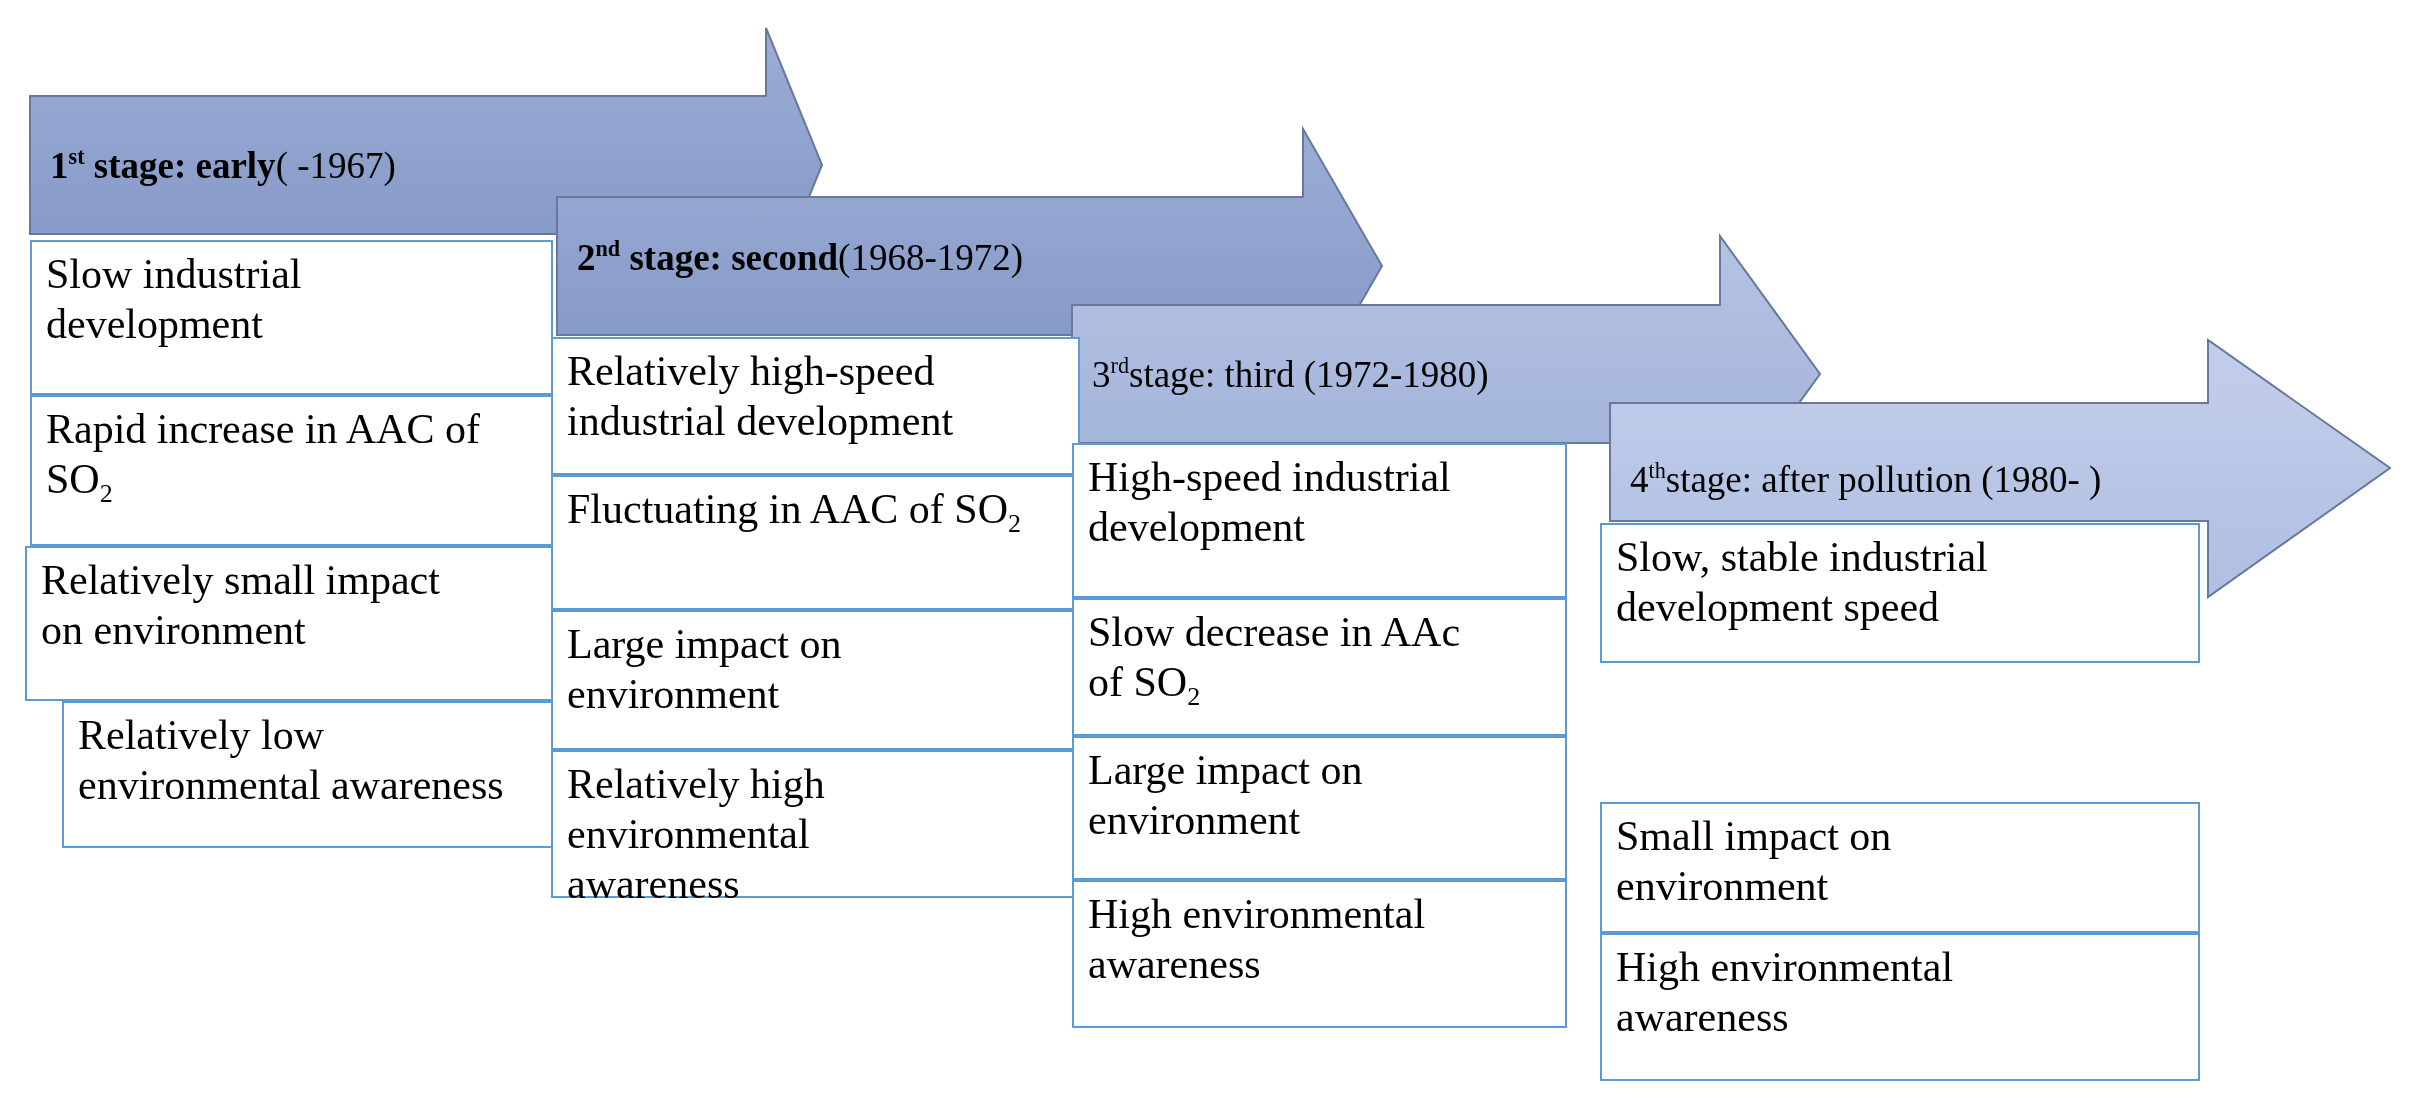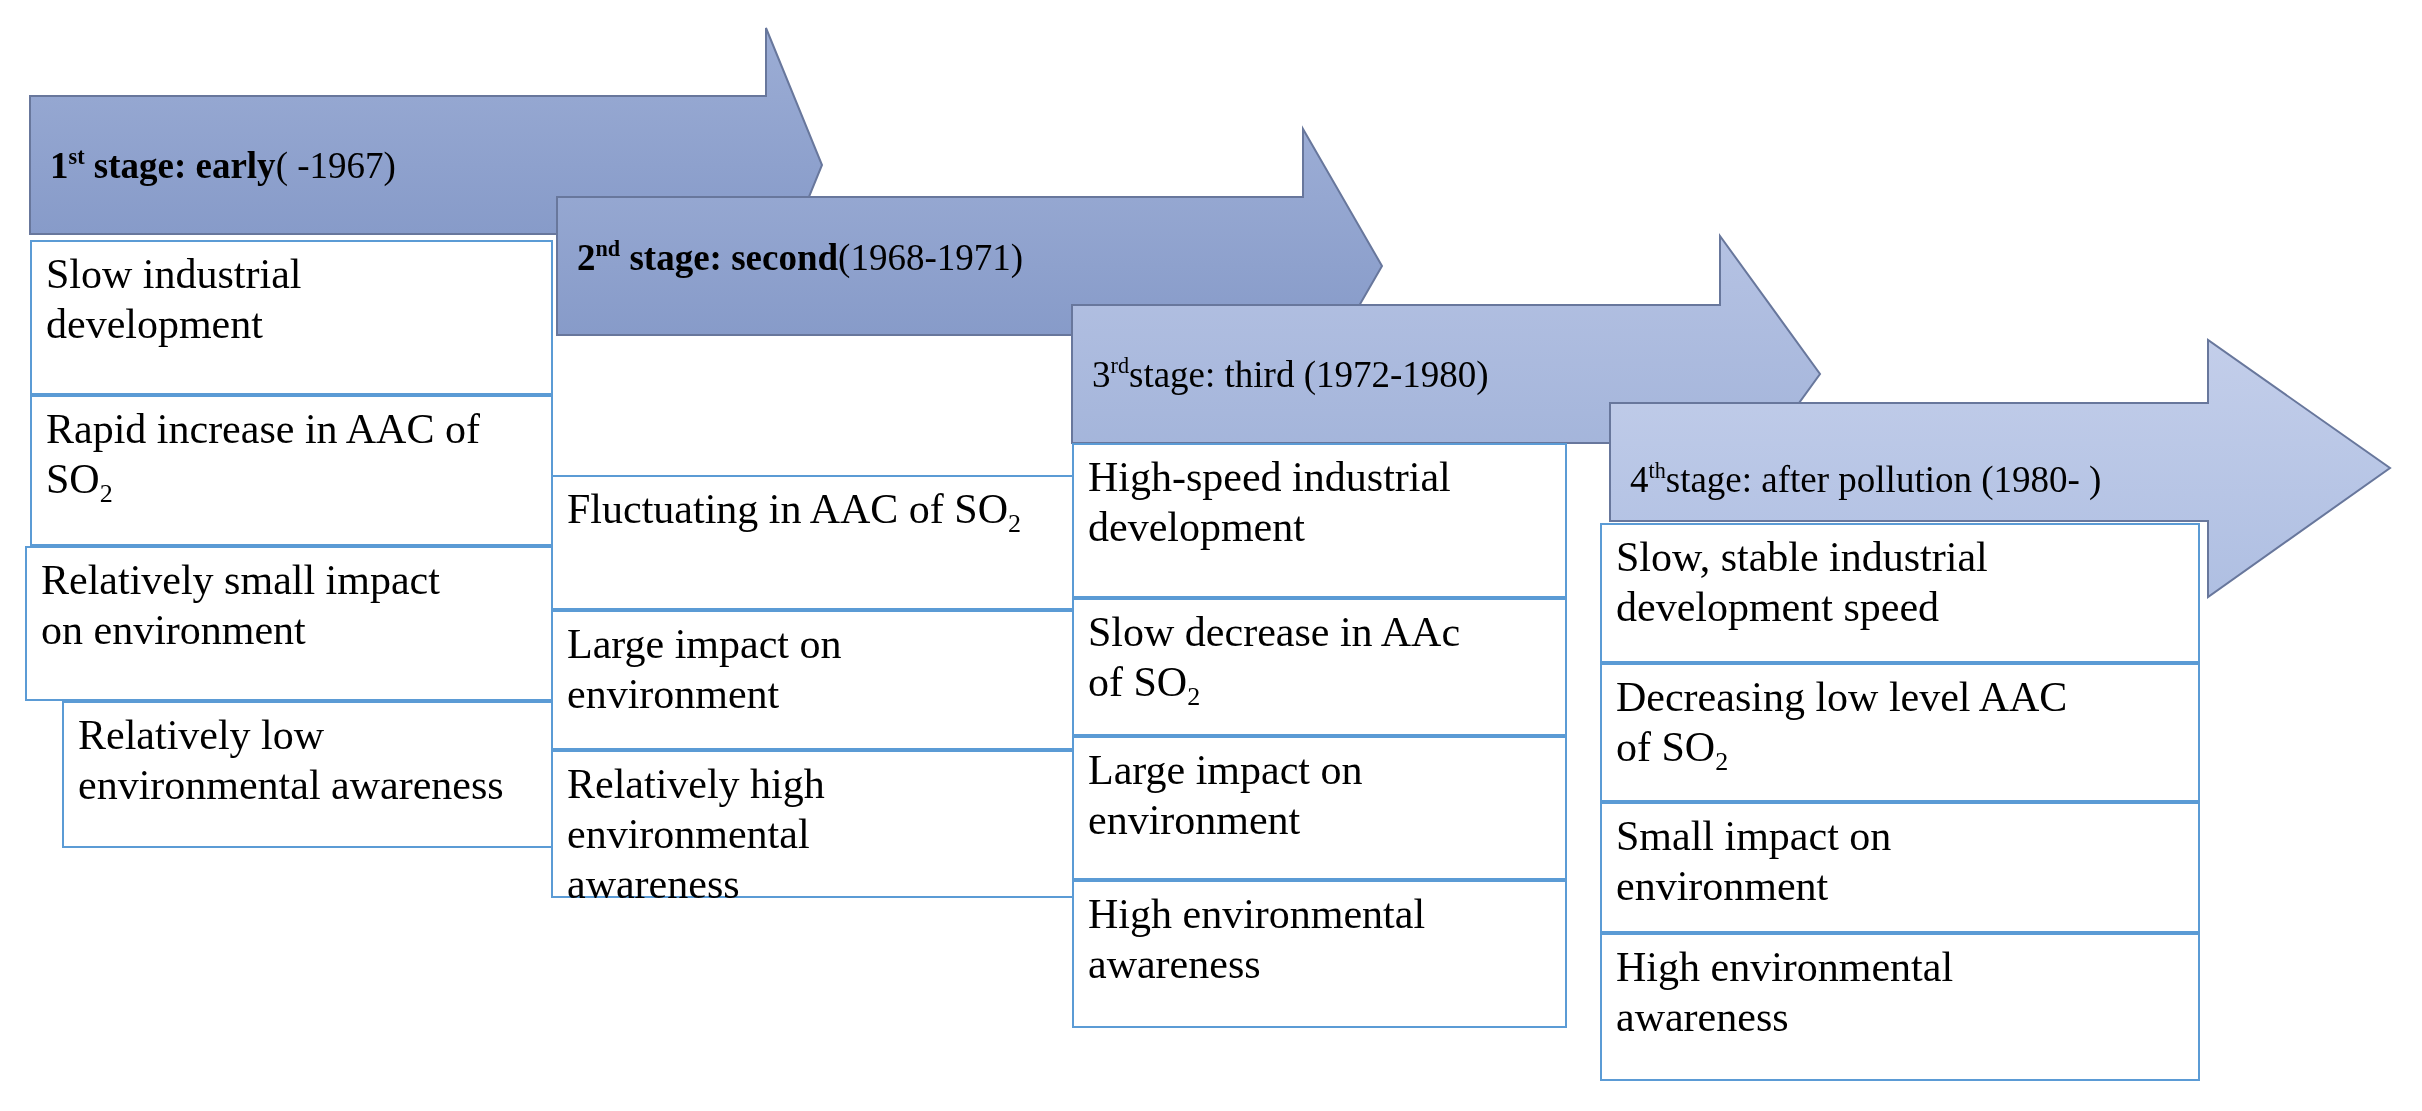--- a/index.html
+++ b/index.html
@@ -54,21 +54,21 @@
     <polygon fill="url(#g3)" stroke-width="2" points="1072,305 1720,305 1720,236 1820,374 1720,512 1720,443 1072,443" stroke="#68779c"></polygon>
     <polygon fill="url(#g4)" stroke-width="2" points="1610,403 2208,403 2208,340 2390,468 2208,597 2208,521 1610,521" stroke="#68779c"></polygon>
   </svg>
 
   <div class="stage-title" style="left:50px;top:96px;height:138px;">
     <span class="tb"><span>1</span><sup>st</sup><span> stage: early</span></span>
       <span class="tn"> ( -1967)</span>
   </div>
   <div class="stage-title" style="left:577px;top:197px;height:120px;">
     <span class="tb"><span>2</span><sup>nd</sup><span> stage: second</span></span>
-      <span class="tn"> (1968-1971)</span>
+      <span class="tn"> (1968-1972)</span>
   </div>
   <div class="stage-title" style="left:1092px;top:305px;height:138px;">
     <span class="tn"><span>3</span><sup>rd</sup><span></span></span>
       <span class="tn"> stage: third (1972-1980)</span>
   </div>
   <div class="stage-title" style="left:1630px;top:403px;height:152px;justify-content:space-between;">
     <span class="tn"><span>4</span><sup>th</sup><span></span></span>
       <span class="tn"> stage: after pollution (1980- )</span>
   </div>
 
@@ -78,20 +78,23 @@
   <div class="box" style="left:30px;top:395px;width:523px;height:151px;padding-right:70px;">
     <span>Rapid increase in AAC of SO</span><sub>2</sub>
   </div>
   <div class="box" style="left:25px;top:546px;width:528px;height:155px;padding-right:90px;">
     <span>Relatively small impact on environment</span><sub></sub>
   </div>
   <div class="box" style="left:30px;top:701px;width:523px;height:147px;padding-right:30px;margin-left:32px;">
     <span>Relatively low environmental awareness</span><sub></sub>
   </div>
 
+  <div class="box" style="left:551px;top:337px;width:529px;height:138px;padding-right:95px;">
+    <span>Relatively high-speed industrial development</span><sub></sub>
+  </div>
   <div class="box" style="left:551px;top:475px;width:529px;height:135px;padding-right:20px;">
     <span>Fluctuating in AAC of SO</span><sub>2</sub>
   </div>
   <div class="box" style="left:551px;top:610px;width:529px;height:140px;padding-right:125px;">
     <span>Large impact on environment</span><sub></sub>
   </div>
   <div class="box" style="left:551px;top:750px;width:529px;height:148px;padding-right:95px;">
     <span>Relatively high environmental awareness</span><sub></sub>
   </div>
 
@@ -104,23 +107,20 @@
   <div class="box" style="left:1072px;top:736px;width:495px;height:144px;padding-right:80px;">
     <span>Large impact on environment</span><sub></sub>
   </div>
   <div class="box" style="left:1072px;top:880px;width:495px;height:148px;padding-right:65px;">
     <span>High environmental awareness</span><sub></sub>
   </div>
 
   <div class="box" style="left:1600px;top:523px;width:600px;height:140px;padding-right:125px;">
     <span>Slow, stable industrial development speed</span><sub></sub>
   </div>
-  <div class="box" style="left:1600px;top:663px;width:600px;height:139px;padding-right:110px;">
-    <span>Decreasing low level AAC of SO</span><sub>2</sub>
-  </div>
   <div class="box" style="left:1600px;top:802px;width:600px;height:131px;padding-right:135px;">
     <span>Small impact on environment</span><sub></sub>
   </div>
   <div class="box" style="left:1600px;top:933px;width:600px;height:148px;padding-right:200px;">
     <span>High environmental awareness</span><sub></sub>
   </div>
 
 </div>
 
 </body></html>

